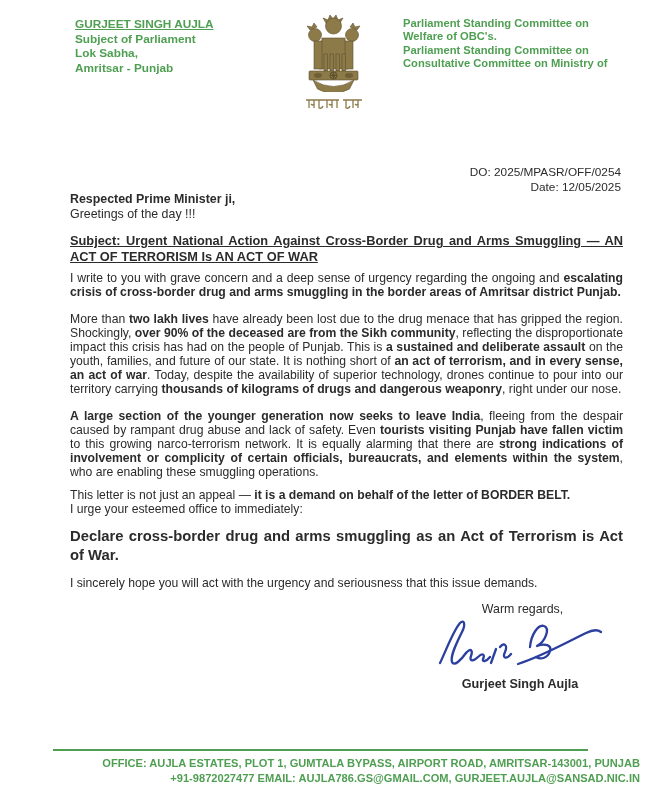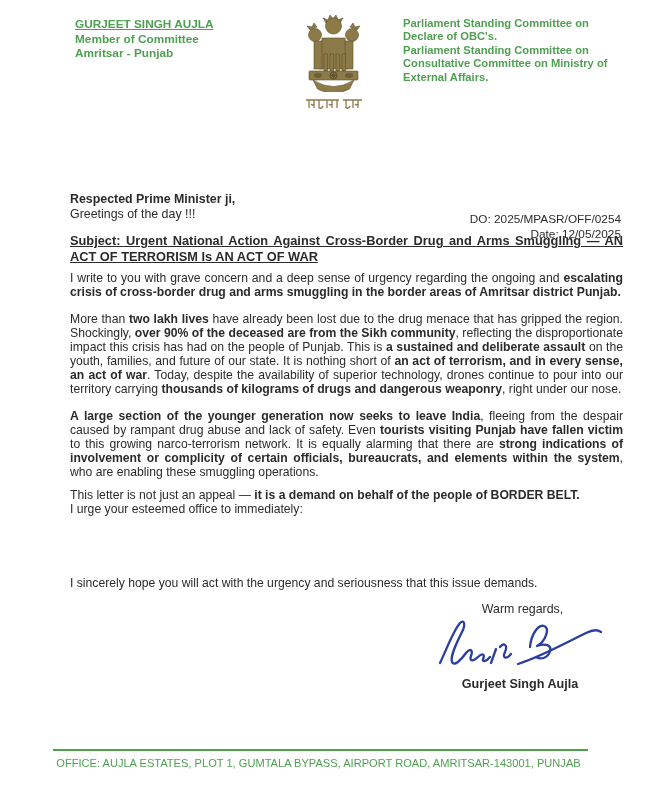--- a/index.html
+++ b/index.html
@@ -17,21 +17,21 @@
   .abs { position:absolute; }
 
   
   .hdr-left { left:75px; top:17px; width:215px; font-size:11.8px; line-height:14.5px; font-weight:bold; }
   .hdr-left .uline { text-decoration:underline; }
   .hdr-right { left:403px; top:17px; width:220px; font-size:11.2px; line-height:13.4px; font-weight:bold; }
   .hdr-right .uline { text-decoration:underline; }
   .emblem-wrap { left:300px; top:14px; width:68px; text-align:center; }
 
   
-  .ref-block { right:28px; top:165px; text-align:right; font-size:11.8px; line-height:15px;margin-top:47px; }
+  .ref-block { right:28px; top:165px; text-align:right; font-size:11.8px; line-height:15px; }
 
   
   .salutation { left:70px; top:192px; font-size:12.4px; line-height:15px; }
 
   
   .subject { left:70px; width:553px; top:233px; font-size:12.8px; line-height:16px;
              font-weight:bold; text-decoration:underline; text-align:justify; }
 
   .para { left:70px; width:553px; text-align:justify; font-size:12.2px; line-height:13.9px; }
   .p1 { top:272px; }
@@ -44,31 +44,32 @@
 
   .closing { left:70px; width:553px; top:576px; font-size:12.2px; }
 
   .regards { left:425px; top:602px; width:195px; text-align:center; font-size:12.4px; }
   .signature { left:432px; top:617px; width:176px; height:58px; }
   .signatory { left:420px; top:677px; width:200px; text-align:center; font-weight:bold; font-size:12.6px; }
 
   .recipient { left:63px; top:688px; font-size:12.1px; line-height:14.6px; font-weight:bold; }
 
   .divider { left:53px; top:749px; width:535px; height:2px; background:var(--green,#4f9f52); }
-  .footer { left:19px; top:756px; width:599px; text-align:center; font-weight:normal;
+  .footer { left:41px; top:756px; width:599px; text-align:right; font-weight:bold;
             font-size:11.1px; line-height:14.6px; }
 </style>
 </head>
 <body>
 
 <div class="page">
 
   <div class="abs hdr-left green">
     <div class="uline">GURJEET SINGH AUJLA</div>
-    <div>Member of Committee</div>
+    <div>Subject of Parliament</div>
+    <div>Lok Sabha,</div>
     <div>Amritsar - Punjab</div>
   </div>
 
   <div class="abs emblem-wrap">
     <svg width="64" height="78" viewBox="0 0 64 78">
       <g fill="#8c7a49" stroke="#5f512c" stroke-width="0.6">
 
         <path d="M24,9 l-3,-5 l5,2 l2,-5 l3,4 l3,-4 l2,5 l5,-2 l-3,5 z"></path>
         <circle cx="31.5" cy="12" r="8"></circle>
 
@@ -105,46 +106,46 @@
         <path d="M4,2 v8 M9,2 v8 M14,2 v8 q3,1 4,-2 M22,2 v8 M27,2 v8 M32,2 v8"></path>
         <path d="M6,6 q2,2 3,0 M24,6 q2,2 3,0"></path>
         <path d="M41,2 v8 q3,1 4,-2 M48,2 v8 M53,2 v8"></path>
         <path d="M50,6 q2,2 3,0"></path>
       </g>
     </svg>
   </div>
 
   <div class="abs hdr-right green">
     <div>Parliament Standing Committee on</div>
-    <div>Declare of OBC's.</div>
+    <div>Welfare of OBC's.</div>
     <div>Parliament Standing Committee on</div>
     <div>Consultative Committee on Ministry of</div>
-    <div>External Affairs.</div>
   </div>
 
   <div class="abs ref-block">
     <div>DO: 2025/MPASR/OFF/0254</div>
     <div>Date: 12/05/2025</div>
   </div>
 
   <div class="abs subject">Subject: Urgent National Action Against Cross-Border Drug and Arms Smuggling — AN ACT OF TERRORISM Is AN ACT OF WAR</div>
 
   <div class="abs salutation">
     <div class="b">Respected Prime Minister ji,</div>
     <div>Greetings of the day !!!</div>
   </div>
 
   <div class="abs para p1"><span>I write to you with grave concern and a deep sense of urgency regarding the ongoing and </span><span class="b">escalating crisis of cross-border drug and arms smuggling in the border areas of Amritsar district Punjab.</span></div>
   <div class="abs para p2"><span>More than </span><span class="b">two lakh lives</span><span> have already been lost due to the drug menace that has gripped the region. Shockingly, </span><span class="b">over 90% of the deceased are from the Sikh community</span><span>, reflecting the disproportionate impact this crisis has had on the people of Punjab. This is </span><span class="b">a sustained and deliberate assault</span><span> on the youth, families, and future of our state. It is nothing short of </span><span class="b">an act of terrorism, and in every sense, an act of war</span><span>. Today, despite the availability of superior technology, drones continue to pour into our territory carrying </span><span class="b">thousands of kilograms of drugs and dangerous weaponry</span><span>, right under our nose.</span></div>
   <div class="abs para p3"><span class="b">A large section of the younger generation now seeks to leave India</span><span>, fleeing from the despair caused by rampant drug abuse and lack of safety. Even </span><span class="b">tourists visiting Punjab have fallen victim</span><span> to this growing narco-terrorism network. It is equally alarming that there are </span><span class="b">strong indications of involvement or complicity of certain officials, bureaucrats, and elements within the system</span><span>, who are enabling these smuggling operations.</span></div>
   <div class="abs para p4">
-    <div><span>This letter is not just an appeal — </span><span class="b">it is a demand on behalf of the people of BORDER BELT.</span></div>
+    <div><span>This letter is not just an appeal — </span><span class="b">it is a demand on behalf of the letter of BORDER BELT.</span></div>
     <div><span>I urge your esteemed office to immediately:</span></div>
   </div>
 
+  <div class="abs demand">Declare cross-border drug and arms smuggling as an Act of Terrorism is Act of War.</div>
 
   <div class="abs regards">Warm regards,</div>
 
   <div class="abs closing">I sincerely hope you will act with the urgency and seriousness that this issue demands.</div>
 
   <svg class="abs signature" viewBox="0 0 176 58">
     <g stroke="#2b3f9e" stroke-width="2.3" fill="none" stroke-linecap="round" stroke-linejoin="round">
       <path d="M8,46 C13,36 21,14 28,6 C32,2 34,7 30,15 C25,25 18,39 20,45 C22,50 29,43 34,36"></path>
       <path d="M34,36 C39,30 41,34 39,39 C37,44 41,45 46,40 C51,35 53,38 51,42 C50,45 54,45 58,40"></path>
       <path d="M64,32 L59,46"></path>
@@ -153,15 +154,16 @@
       <path d="M86,47 C106,41 132,27 154,16 C160,13 165,12 169,15"></path>
     </g>
   </svg>
 
   <div class="abs signatory">Gurjeet Singh Aujla</div>
 
 
   <div class="abs divider"></div>
   <div class="abs footer green">
     <div>OFFICE: AUJLA ESTATES, PLOT 1, GUMTALA BYPASS, AIRPORT ROAD, AMRITSAR-143001, PUNJAB</div>
+    <div>+91-9872027477 EMAIL: AUJLA786.GS@GMAIL.COM, GURJEET.AUJLA@SANSAD.NIC.IN</div>
   </div>
 
 </div>
 
 </body></html>

